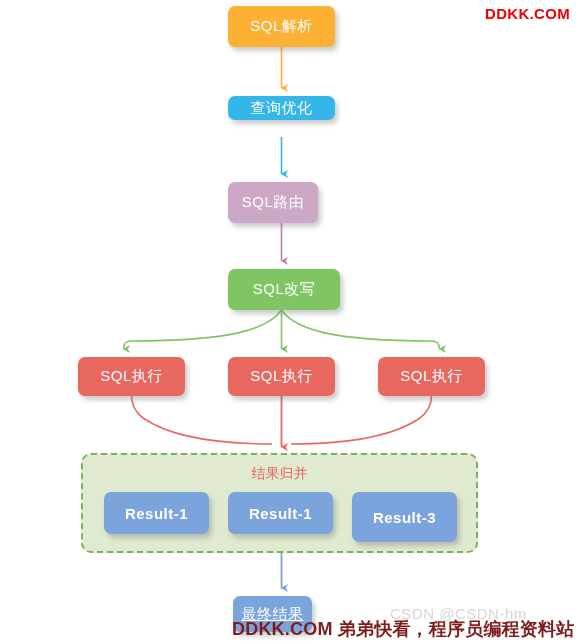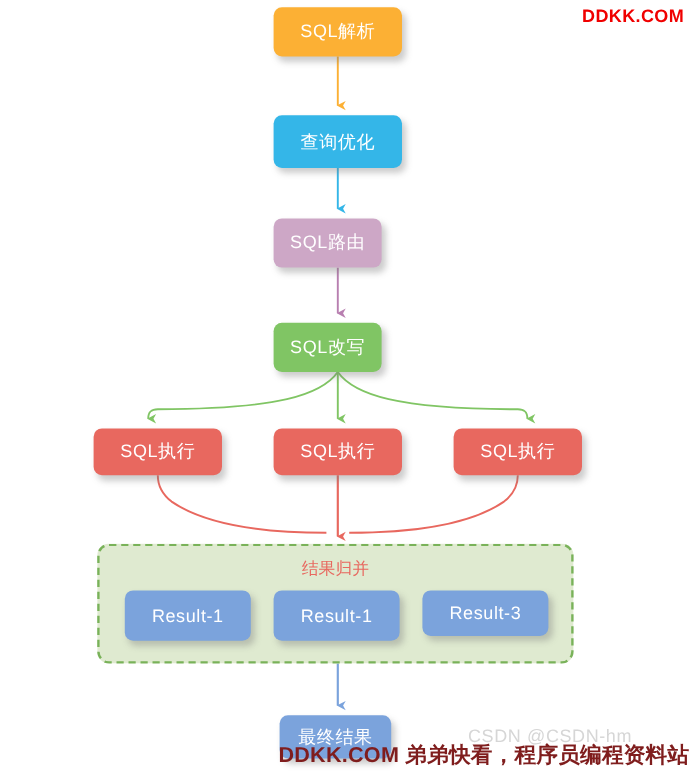--- a/index.html
+++ b/index.html
@@ -31,21 +31,21 @@
     border-radius: 7px;
     display: flex;
     align-items: center;
     justify-content: center;
     color: #ffffff;
     font-size: 15px;
     letter-spacing: 0.5px;
     box-shadow: 3px 4px 5px rgba(120,120,120,0.38);
     z-index: 3;
   }
-  .node.bold { font-weight: normal; }
+  .node.bold { font-weight: bold; }
   .merge-box {
     position: absolute;
     box-sizing: border-box;
     background: #dfead0;
     border: 2px dashed #79b259;
     border-radius: 10px;
     z-index: 2;
   }
   .merge-title {
     position: absolute;
@@ -135,29 +135,29 @@
   </svg>
 
   <div class="merge-box" style="left:81px; top:453px; width:397px; height:100px;">
     <div class="merge-title">结果归并</div>
   </div>
 
   <div class="node" style="left:228px; top:6px; width:107px; height:41px; background:#fcb034;">
     <span>SQL解析</span>
   </div>
 
-  <div class="node" style="left:228px; top:96px; width:107px; height:44px; background:#34b6e8;">
+  <div class="node" style="left:228px; top:96px; width:107px; height:24px; background:#34b6e8;">
     <span>查询优化</span>
   </div>
 
   <div class="node" style="left:228px; top:182px; width:90px; height:41px; background:#cda7c6;">
     <span>SQL路由</span>
   </div>
 
-  <div class="node" style="left:228px; top:269px; width:90px; height:41px; background:#80c564;">
+  <div class="node" style="left:228px; top:269px; width:112px; height:41px; background:#80c564;">
     <span>SQL改写</span>
   </div>
 
   <div class="node" style="left:78px; top:357px; width:107px; height:39px; background:#e8685f;">
     <span>SQL执行</span>
   </div>
 
   <div class="node" style="left:228px; top:357px; width:107px; height:39px; background:#e8685f;">
     <span>SQL执行</span>
   </div>
@@ -167,25 +167,25 @@
   </div>
 
   <div class="node bold" style="left:104px; top:492px; width:105px; height:42px; background:#7ba3dc;">
     <span>Result-1</span>
   </div>
 
   <div class="node bold" style="left:228px; top:492px; width:105px; height:42px; background:#7ba3dc;">
     <span>Result-1</span>
   </div>
 
-  <div class="node bold" style="left:352px; top:492px; width:105px; height:38px; background:#7ba3dc;">
+  <div class="node bold" style="left:352px; top:492px; width:105px; height:50px; background:#7ba3dc;">
     <span>Result-3</span>
   </div>
 
-  <div class="node" style="left:233px; top:596px; width:93px; height:36px; background:#7ba3dc;">
+  <div class="node" style="left:233px; top:596px; width:79px; height:36px; background:#7ba3dc;text-decoration:underline;">
     <span>最终结果</span>
   </div>
 
   <div class="wm wm-faint">CSDN @CSDN-hm</div>
   <div class="wm wm-top">DDKK.COM</div>
   <div class="wm wm-bottom">DDKK.COM 弟弟快看，程序员编程资料站</div>
 
 </div>
 
 </body></html>

